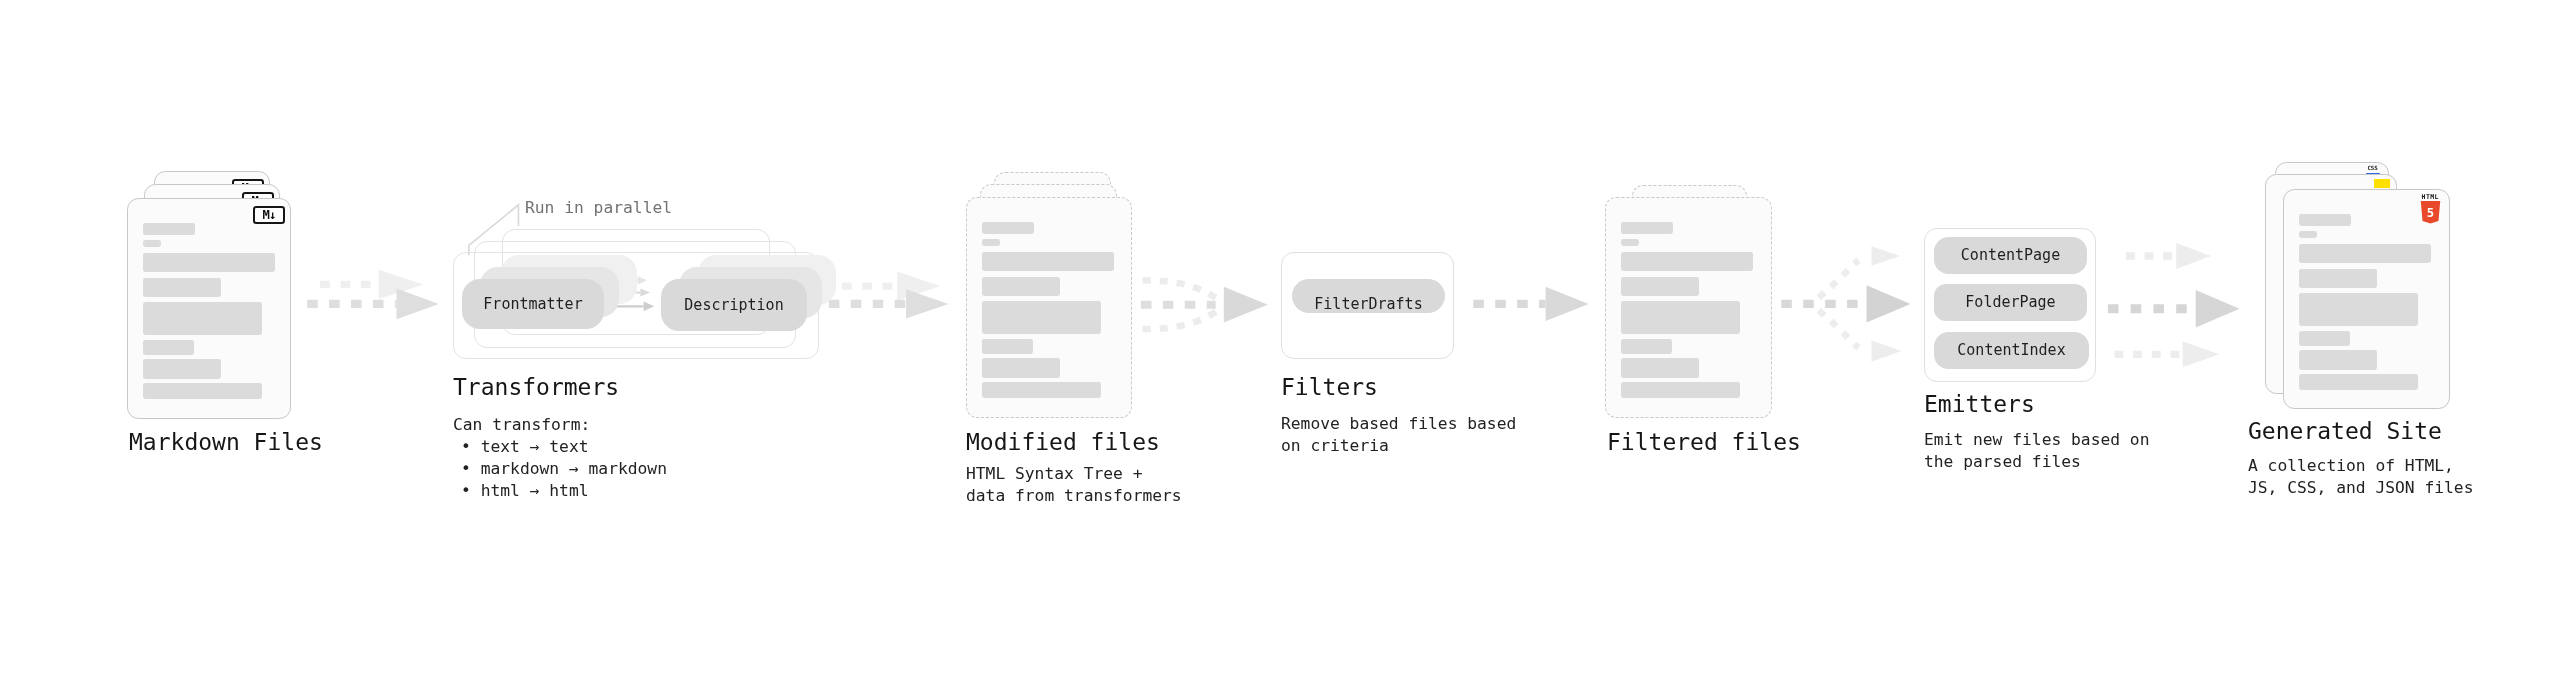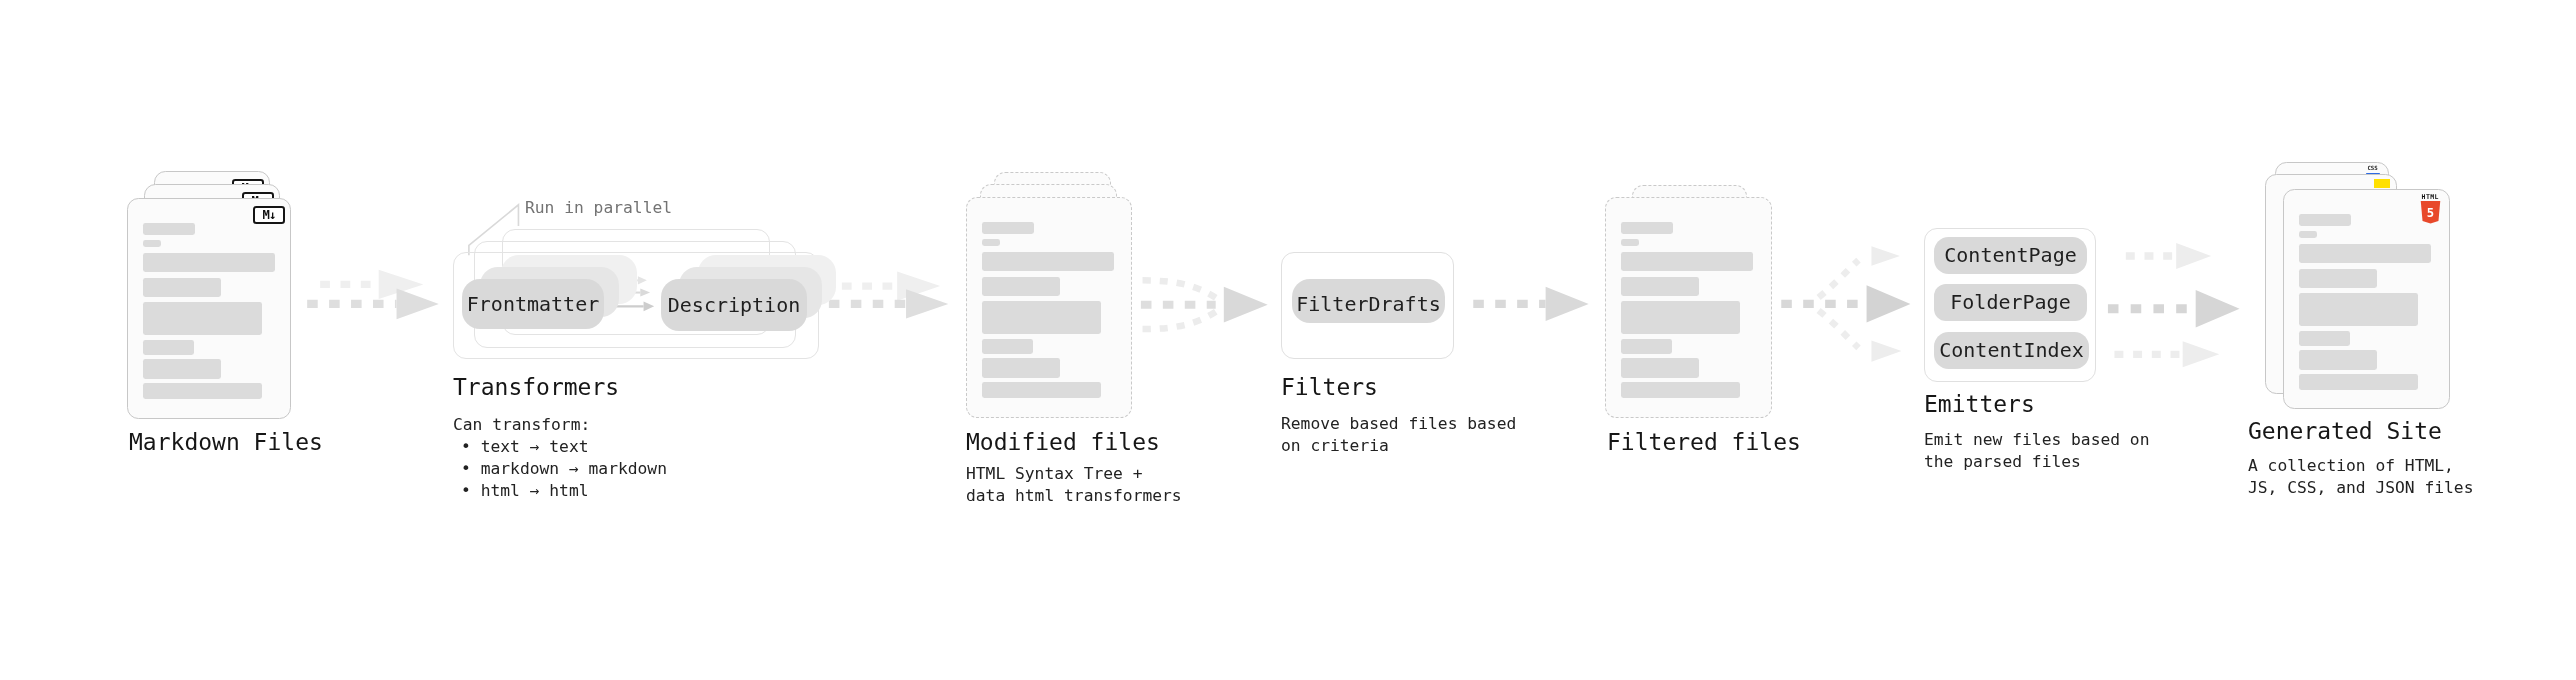--- a/index.html
+++ b/index.html
@@ -28,21 +28,21 @@
   .css-icon{position:absolute;top:3.3px;right:5.7px;width:19.5px;text-align:center;}
   .css-word{font-size:5.7px;font-weight:bold;color:#222;line-height:5.7px;}
   .css-bar{height:2.4px;width:14px;margin:0.8px auto 0;background:#2d6ae3;border-radius:0.8px;}
   .js-icon{position:absolute;top:4.1px;right:5.7px;width:16.3px;height:9px;background:#ffe000;}
   .html5-icon{position:absolute;top:4.1px;right:7.3px;width:23px;text-align:center;}
   .html5-word{font-size:6.5px;font-weight:bold;letter-spacing:0.4px;color:#111;line-height:7.3px;}
   
   .t-box{position:absolute;border:1.6px solid #e3e3e3;border-radius:13px;box-sizing:border-box;background:transparent;}
   .panel{position:absolute;border:1.6px solid #e0e0e0;border-radius:13px;box-sizing:border-box;background:#ffffff;}
   .pill{position:absolute;background:#d9d9d9;border-radius:18px;color:#1f1f1f;
-    font-size:20px;text-align:center;}
+    font-size:15px;text-align:center;}
   .ghost1{position:absolute;background:#e6e6e6;border-radius:18px;}
   .ghost2{position:absolute;background:#f0f0f0;border-radius:18px;}
   
   .h{position:absolute;font-size:23px;color:#161616;white-space:nowrap;}
   .sub{position:absolute;font-size:16.3px;line-height:22px;color:#222;white-space:nowrap;}
   .annotation{position:absolute;font-size:16.3px;color:#737373;white-space:nowrap;}
   .bullets div{margin-left:8.1px;}
   .bullets .lead{margin-left:0;}
   
   #arrows{position:absolute;left:0;top:0;pointer-events:none;}
@@ -160,27 +160,27 @@
       <div class="bar b3"></div>
       <div class="bar b4"></div>
       <div class="bar b5"></div>
       <div class="bar b6"></div>
       <div class="bar b7"></div>
       <div class="bar b8"></div>
     </div>
     <div class="h" style="left:966px;top:429px;">Modified files</div>
     <div class="sub" style="left:966px;top:463px;">
       <div>HTML Syntax Tree +</div>
-      <div>data html transformers</div>
+      <div>data from transformers</div>
     </div>
   </div>
 
   <div>
     <div class="panel" style="left:1281px;top:252px;width:173px;height:107px;"></div>
-    <div class="pill" style="left:1292px;top:279px;width:153px;height:44px;line-height:50px;">FilterDrafts</div>
+    <div class="pill" style="left:1292px;top:279px;width:153px;height:34px;line-height:50px;">FilterDrafts</div>
     <div class="h" style="left:1281px;top:374px;">Filters</div>
     <div class="sub" style="left:1281px;top:413px;">
       <div>Remove based files based</div>
       <div>on criteria</div>
     </div>
   </div>
 
   <div>
     <div class="file dashed narrow" style="left:1632px;top:185px;width:115px;height:221px;"></div>
     <div class="file dashed" style="left:1605px;top:197px;width:167px;height:221px;">

